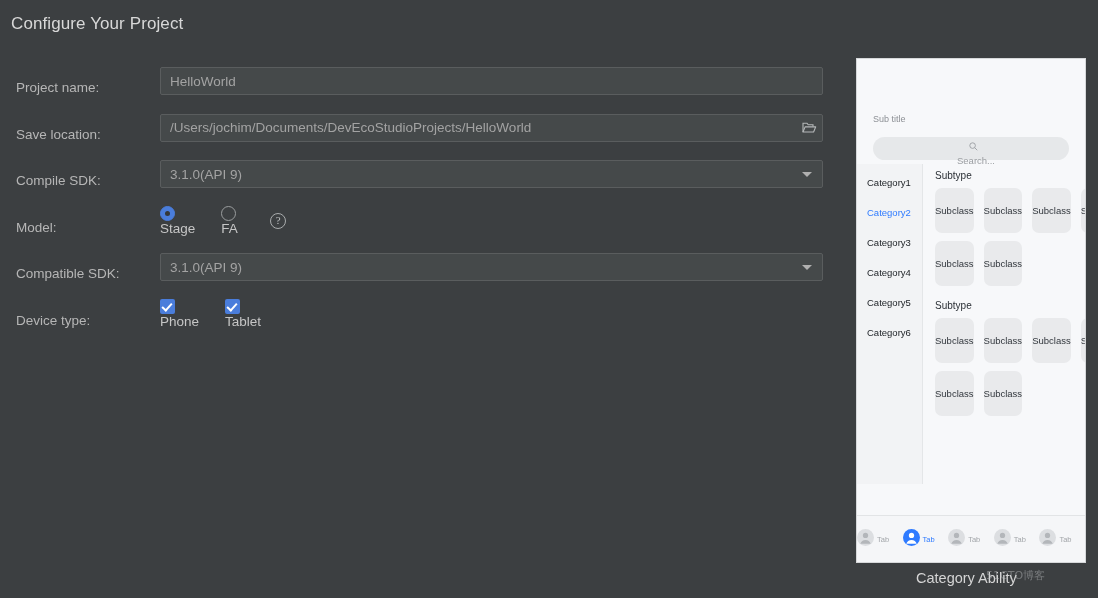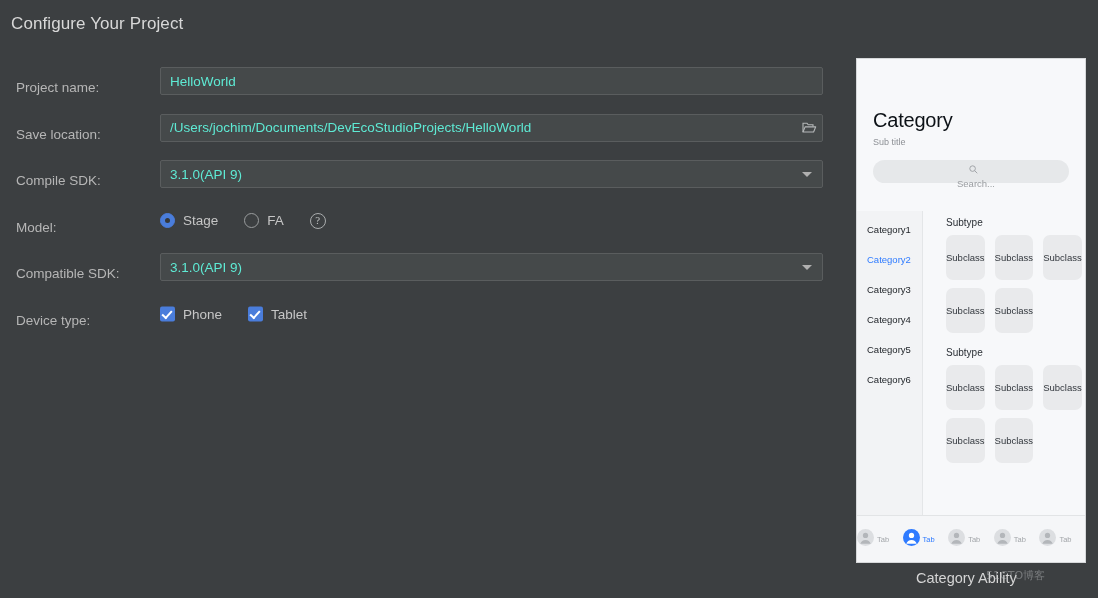--- a/index.html
+++ b/index.html
@@ -61,21 +61,21 @@
     transform: translateY(-50%);
     background: #45494a;
     border: 1px solid #5a5d5e;
     border-radius: 2px;
     display: flex;
     align-items: center;
   }
 
   .field-text {
     font-size: 13.5px;
-    color: #5eead4;
+    color: #a3a3a3;
     padding-left: 9px;
     white-space: nowrap;
     overflow: hidden;
     text-overflow: ellipsis;
     flex: 1;
   }
 
   .field-btn {
     width: 26px;
     height: 26px;
@@ -101,22 +101,23 @@
     left: 160px;
     top: 50%;
     transform: translateY(-50%);
     display: flex;
     align-items: center;
     gap: 0;
   }
 
   .opt {
     display: flex;
-    align-items: flex-end;
+    align-items: flex-start;
     margin-right: 26px;
+    flex-direction: column;
   }
 
   .radio {
     width: 15px; height: 15px;
     border-radius: 50%;
     flex: none;
     margin-right: 8px;
     position: relative;
   }
   .radio.on {
@@ -206,24 +207,23 @@
     display: flex;
     align-items: center;
     padding-left: 10px;
     flex-direction: column;
   }
   .pv-search-icon { flex: none; display: block; margin-right: 5px; }
   .pv-search-text { font-size: 9.5px; color: #9a9da1; }
 
   .pv-body {
     display: flex;
-    margin-top: 28px;
+    margin-top: 4px;
     height: 320px;
     position: relative;
-    gap: 11px;
   }
 
   .pv-cats {
     width: 66px;
     flex: none;
     background: #f2f3f5;
     border-right: 1px solid #e4e6e8;
     padding-top: 3px;
   }
   .pv-cat {
@@ -379,21 +379,20 @@
         <span class="opt-label">Tablet</span>
       </div>
     </div>
   </div>
 
 </div>
 
 <div class="preview">
 
   <div class="pv-header">
-    <div class="pv-title">Category</div>
     <div class="pv-subtitle">Sub title</div>
   </div>
 
   <div class="pv-search">
     <span class="pv-search-icon">
       <svg width="9" height="9" viewBox="0 0 10 10">
         <circle cx="4" cy="4" r="3.1" fill="none" stroke="#9a9da1" stroke-width="1"></circle>
         <line x1="6.3" y1="6.3" x2="9.2" y2="9.2" stroke="#9a9da1" stroke-width="1"></line>
       </svg>
     </span>

